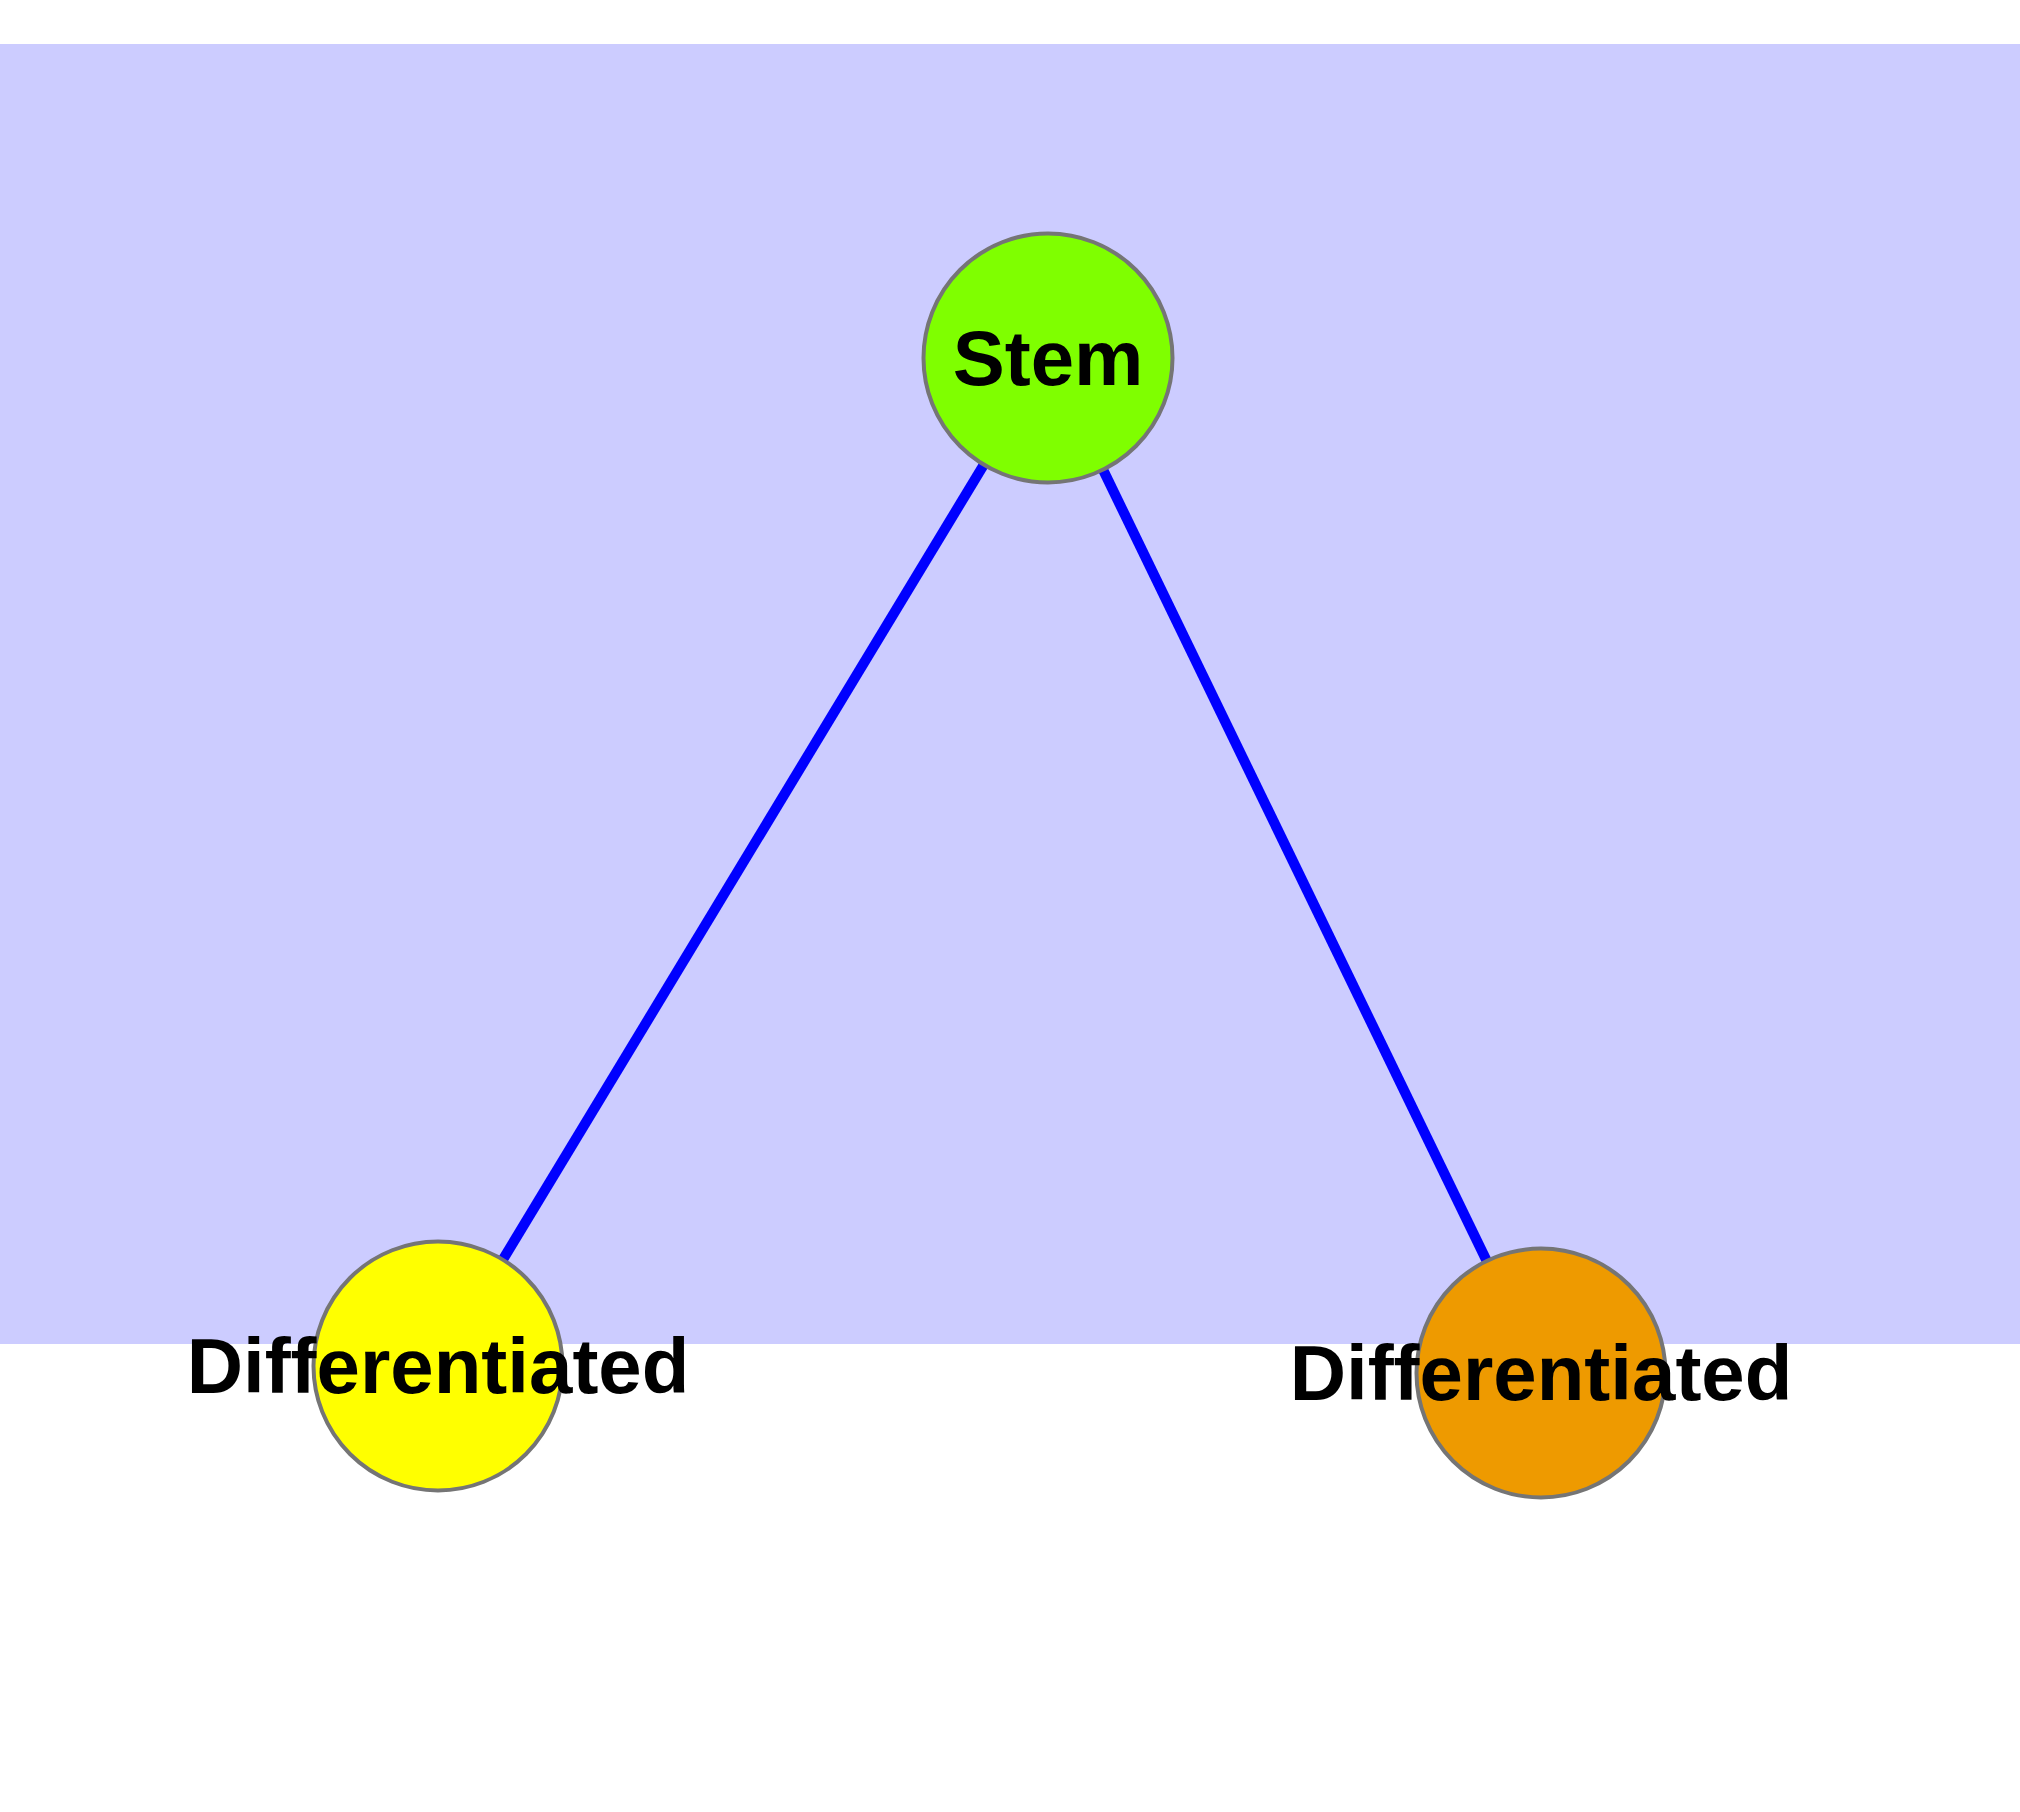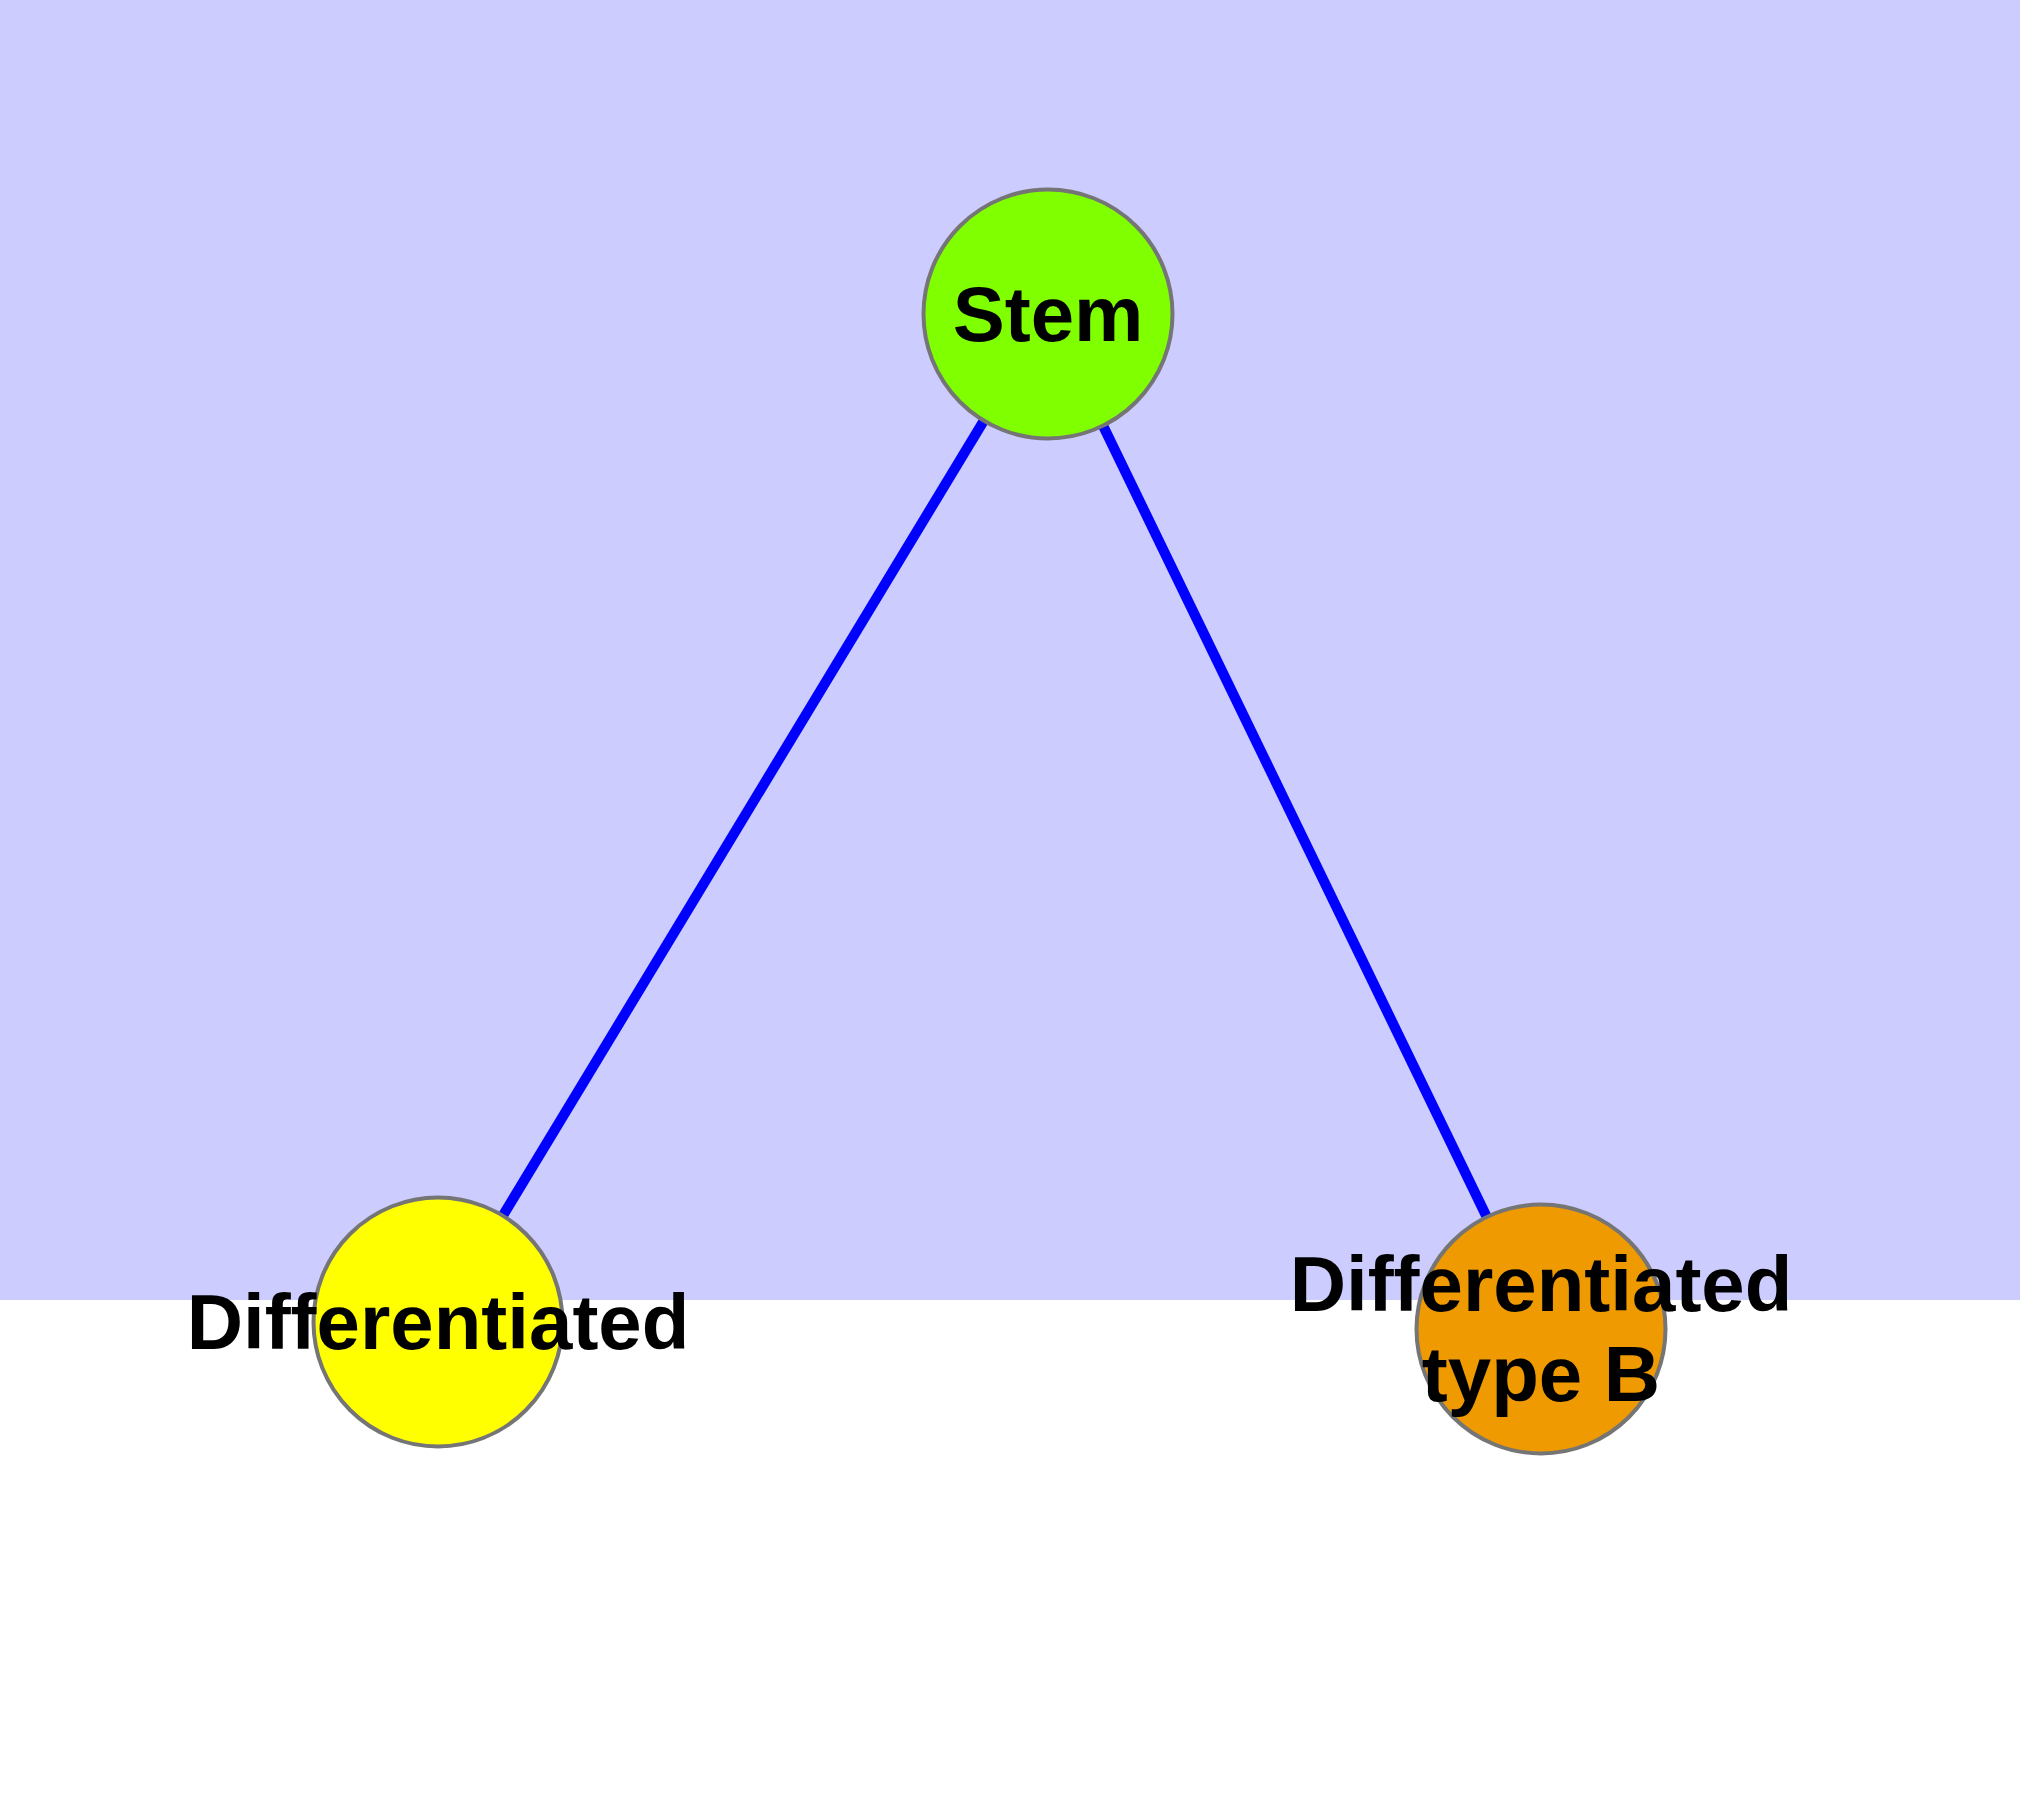--- a/index.html
+++ b/index.html
@@ -6,20 +6,21 @@
   body {
     width: 2021px;
     height: 1812px;
     overflow: hidden;
     font-family: "Liberation Sans", sans-serif;
   }
   .canvas {
     position: relative;
     width: 2021px;
     height: 1300px;
+    margin-top: 44px;
   }
   .edges {
     position: absolute;
     left: 0;
     top: 0;
     display: block;
   }
   .node {
     position: absolute;
     transform: translate(-50%, -50%);
@@ -56,18 +57,17 @@
 
   <div class="node" style="left: 438px; top: 1322px; width: 253px; height: 253px; background-color: rgb(255, 255, 0); border-color: rgb(117, 117, 117); border-width: 4.2px;">
     <div class="node-label" style="color: rgb(0, 0, 0);">
       <span>Differentiated</span><br>
     </div>
   </div>
 
   <div class="node" style="left: 1541px; top: 1329px; width: 253px; height: 253px; background-color: rgb(238, 154, 0); border-color: rgb(117, 117, 117); border-width: 4.2px;">
     <div class="node-label" style="color: rgb(0, 0, 0);">
       <span>Differentiated</span><br>
-      <span>type B</span>
     </div>
   </div>
 
 </div>
 
 
 </body></html>

